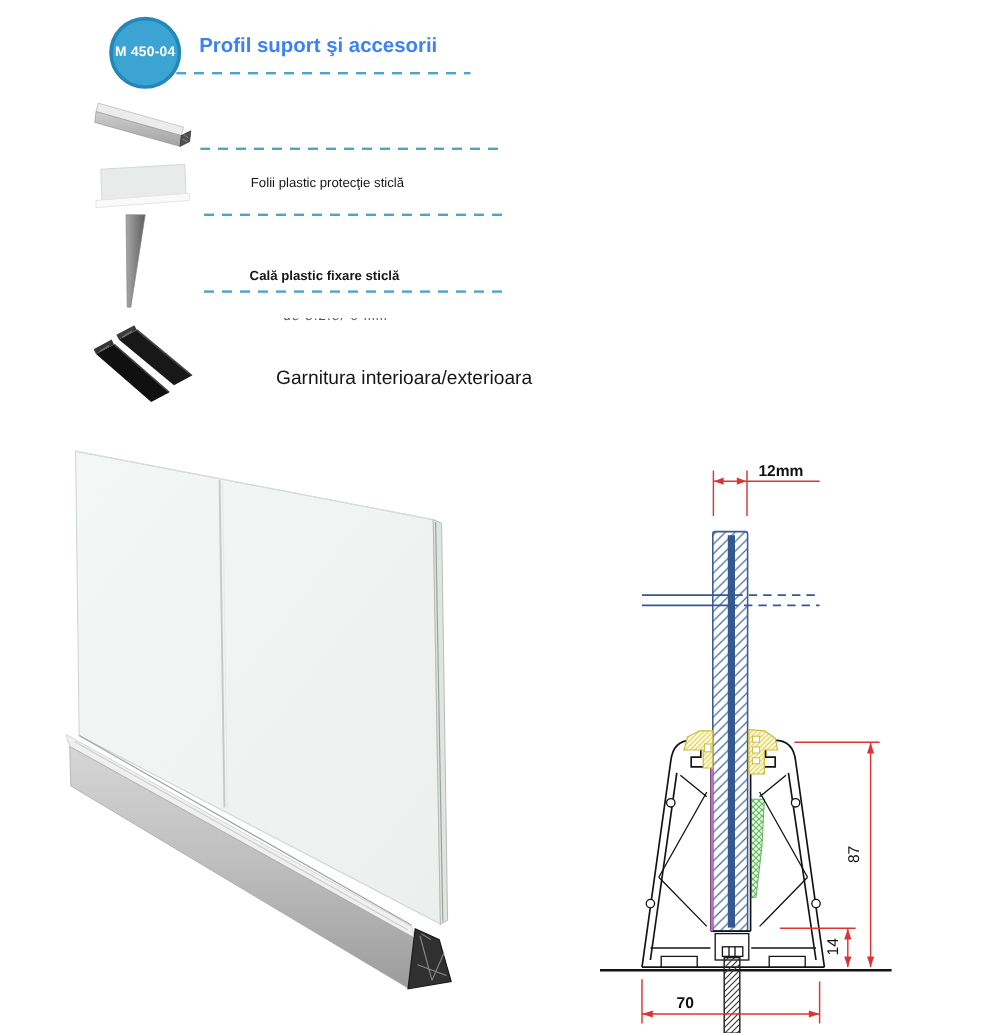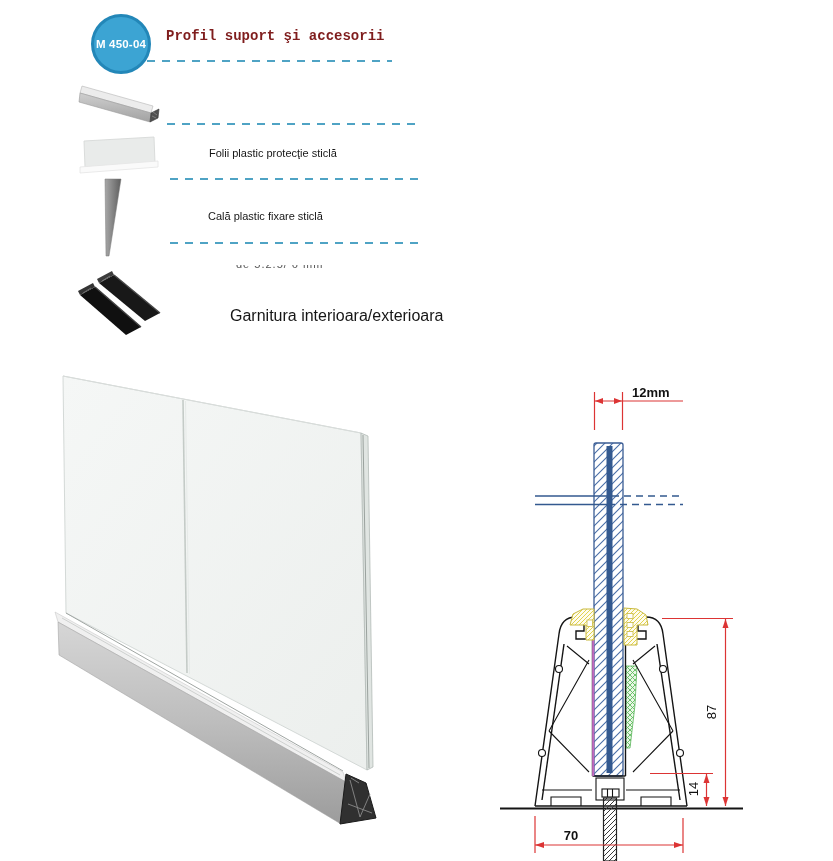--- a/index.html
+++ b/index.html
@@ -9,38 +9,38 @@
 
   
   .badge {
     position:absolute; left:91px; top:14px; width:60px; height:60px;
     border-radius:50%; background:#3CA4D3; border:3px solid #2387B8;
     display:flex; align-items:center; justify-content:center;
     color:#fff; font-weight:bold; font-size:11.5px; letter-spacing:.2px;
   }
   .title {
     position:absolute; left:166px; top:28px;
-    font-size:14px; font-weight:bold; color:#7f1d1d;font-family:Liberation Mono, monospace;
+    font-size:17px; font-weight:bold; color:#3b82f6;
   }
 
   
   .sep {
     position:absolute; height:2px;
     background:repeating-linear-gradient(90deg,#4FA3C4 0 8px, transparent 8px 15px);
   }
   #sep1 { left:147px; top:60px;  width:245px; }
   #sep2 { left:167px; top:123px; width:253px; }
   #sep3 { left:170px; top:178px; width:250px; }
   #sep4 { left:170px; top:242px; width:250px; }
 
   
   .para { position:absolute; left:173px; top:68px; font-size:11px; line-height:12.4px; color:#161616; }
   .lbl  { position:absolute; font-size:11px; color:#161616;padding-left:36px; }
   #lbl-folii { left:173px; top:147px; }
-  #lbl-cala  { left:172px; top:210px; }
+  #lbl-cala  { left:172px; top:224px;font-weight:bold; }
   #lbl-garnitura { left:194px; top:307px; font-size:16px; }
 
   .clipped-line {
     position:absolute; left:236px; top:265px; width:110px; height:7px;
     overflow:hidden; font-size:11px; color:#555;
   }
   .clipped-line span { display:block; margin-top:-7px; letter-spacing:1px; }
 
   svg { position:absolute; display:block; }
   svg text { font-family:"Liberation Sans", sans-serif; }

